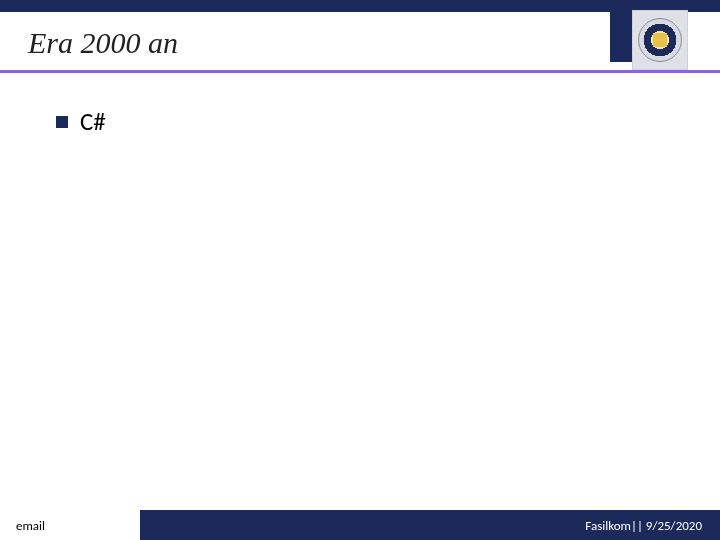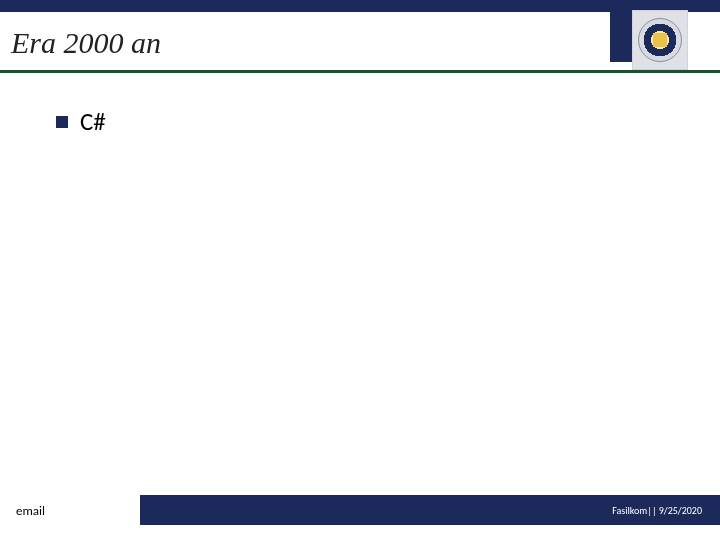--- a/index.html
+++ b/index.html
@@ -11,22 +11,22 @@
     position: relative;
     overflow: hidden;
   }
   .topbar {
     height: 12px;
     background: #1b2a5a;
     width: 100%;
   }
   .header {
     position: relative;
-    padding: 14px 0 10px 11px;
-    border-bottom: 3px solid #14532d;
+    padding: 14px 0 10px 28px;
+    border-bottom: 3px solid #8b5cf6;
   }
   .title {
     font-family: Georgia, "Times New Roman", serif;
     font-style: italic;
     font-size: 30px;
     color: #222;
   }
   .logo-wrap {
     position: absolute;
     right: 32px;
@@ -83,41 +83,41 @@
     margin-right: 12px;
   }
   .bullet-text {
     font-size: 25px;
     line-height: 1.35;
     color: #000;
   }
   .footer {
     position: absolute;
     left: 0;
-    bottom: 15px;
+    bottom: 0;
     width: 100%;
     height: 30px;
     display: flex;
   }
   .footer-left {
     width: 140px;
     background: #fff;
     color: #000;
     font-size: 13px;
     font-family: Calibri, Arial, sans-serif;
     display: flex;
     align-items: center;
     padding-left: 16px;
     font-weight: 500;
   }
   .footer-right {
     flex: 1;
     background: #1b2a5a;
     color: #fff;
-    font-size: 10px;
+    font-size: 13px;
     font-family: Calibri, Arial, sans-serif;
     display: flex;
     align-items: center;
     justify-content: flex-end;
     padding-right: 18px;
   }
 </style>
 </head>
 <body>
 

